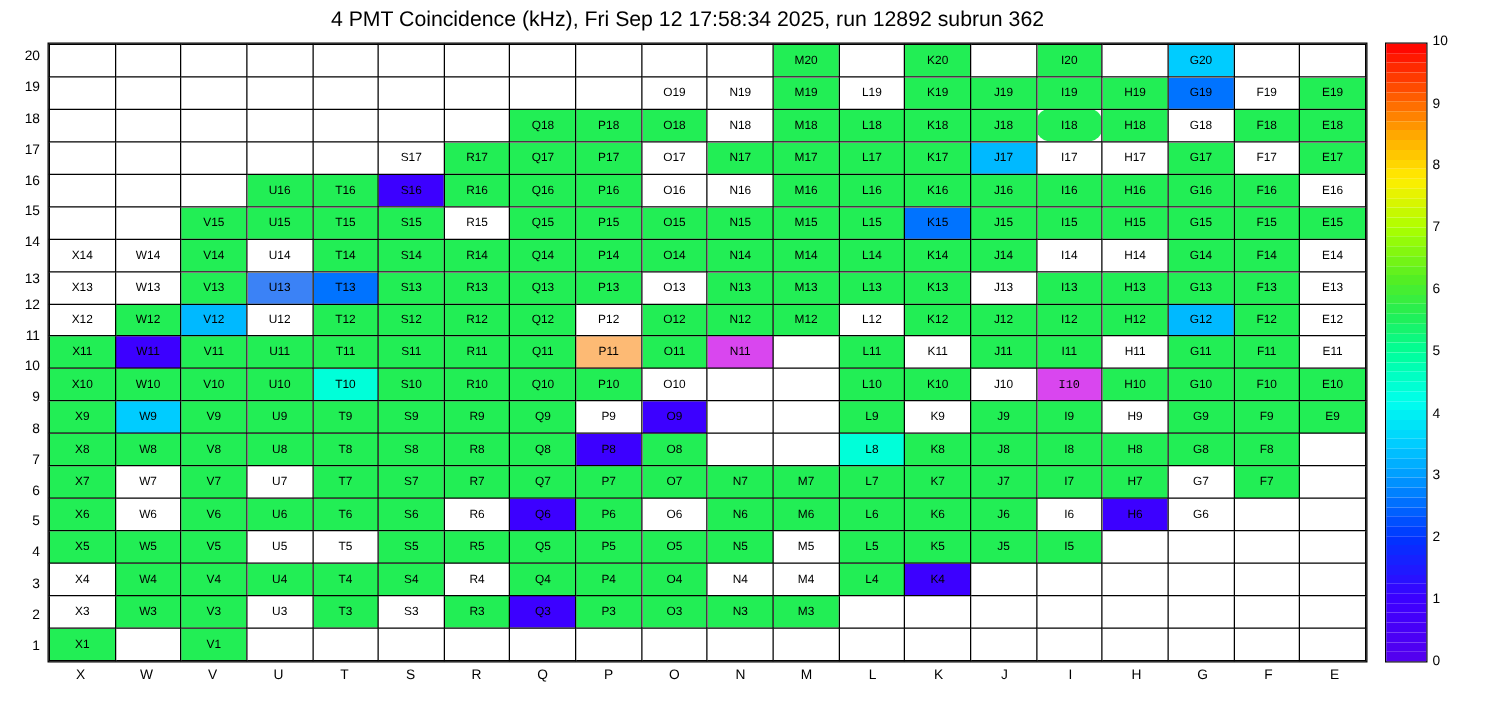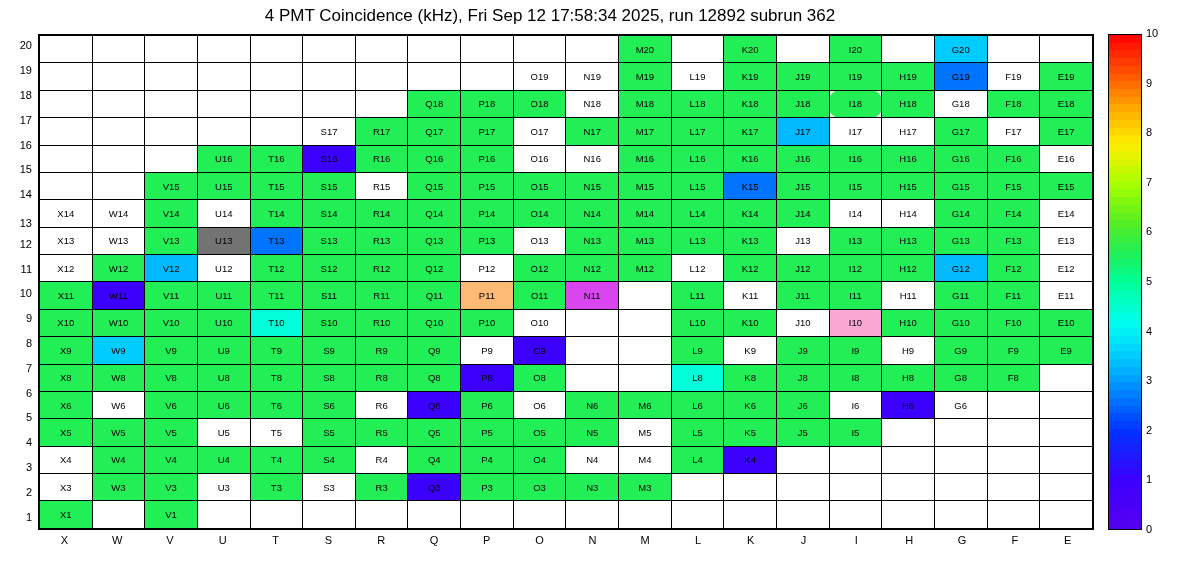--- a/index.html
+++ b/index.html
@@ -226,21 +226,21 @@
             <td style="background: rgb(255, 255, 255);">I14</td>
             <td style="background: rgb(255, 255, 255);">H14</td>
             <td style="background: rgb(34, 238, 85);">G14</td>
             <td style="background: rgb(34, 238, 85);">F14</td>
             <td style="background: rgb(255, 255, 255);">E14</td>
           </tr>
           <tr>
             <td style="background: rgb(255, 255, 255);">X13</td>
             <td style="background: rgb(255, 255, 255);">W13</td>
             <td style="background: rgb(34, 238, 85);">V13</td>
-            <td style="background: #737373;">U13</td>
+            <td style="background: #3b82f6;">U13</td>
             <td style="background: rgb(0, 115, 255);">T13</td>
             <td style="background: rgb(34, 238, 85);">S13</td>
             <td style="background: rgb(34, 238, 85);">R13</td>
             <td style="background: rgb(34, 238, 85);">Q13</td>
             <td style="background: rgb(34, 238, 85);">P13</td>
             <td style="background: rgb(255, 255, 255);">O13</td>
             <td style="background: rgb(34, 238, 85);">N13</td>
             <td style="background: rgb(34, 238, 85);">M13</td>
             <td style="background: rgb(34, 238, 85);">L13</td>
             <td style="background: rgb(34, 238, 85);">K13</td>
@@ -304,21 +304,21 @@
             <td style="background: rgb(34, 238, 85);">S10</td>
             <td style="background: rgb(34, 238, 85);">R10</td>
             <td style="background: rgb(34, 238, 85);">Q10</td>
             <td style="background: rgb(34, 238, 85);">P10</td>
             <td style="background: rgb(255, 255, 255);">O10</td>
             <td style="background: rgb(255, 255, 255);"></td>
             <td style="background: rgb(255, 255, 255);"></td>
             <td style="background: rgb(34, 238, 85);">L10</td>
             <td style="background: rgb(34, 238, 85);">K10</td>
             <td style="background: rgb(255, 255, 255);">J10</td>
-            <td style="background: #f9a8d4;">I10</td>
+            <td style="background: #d946ef; font-family: Liberation Mono, monospace;">I10</td>
             <td style="background: rgb(34, 238, 85);">H10</td>
             <td style="background: rgb(34, 238, 85);">G10</td>
             <td style="background: rgb(34, 238, 85);">F10</td>
             <td style="background: rgb(34, 238, 85);">E10</td>
           </tr>
           <tr>
             <td style="background: rgb(34, 238, 85);">X9</td>
             <td style="background: rgb(0, 204, 255);">W9</td>
             <td style="background: rgb(34, 238, 85);">V9</td>
             <td style="background: rgb(34, 238, 85);">U9</td>
@@ -352,20 +352,42 @@
             <td style="background: rgb(34, 238, 85);">O8</td>
             <td style="background: rgb(255, 255, 255);"></td>
             <td style="background: rgb(255, 255, 255);"></td>
             <td style="background: rgb(0, 255, 217);">L8</td>
             <td style="background: rgb(34, 238, 85);">K8</td>
             <td style="background: rgb(34, 238, 85);">J8</td>
             <td style="background: rgb(34, 238, 85);">I8</td>
             <td style="background: rgb(34, 238, 85);">H8</td>
             <td style="background: rgb(34, 238, 85);">G8</td>
             <td style="background: rgb(34, 238, 85);">F8</td>
+            <td style="background: rgb(255, 255, 255);"></td>
+          </tr>
+          <tr>
+            <td style="background: rgb(34, 238, 85);">X7</td>
+            <td style="background: rgb(255, 255, 255);">W7</td>
+            <td style="background: rgb(34, 238, 85);">V7</td>
+            <td style="background: rgb(255, 255, 255);">U7</td>
+            <td style="background: rgb(34, 238, 85);">T7</td>
+            <td style="background: rgb(34, 238, 85);">S7</td>
+            <td style="background: rgb(34, 238, 85);">R7</td>
+            <td style="background: rgb(34, 238, 85);">Q7</td>
+            <td style="background: rgb(34, 238, 85);">P7</td>
+            <td style="background: rgb(34, 238, 85);">O7</td>
+            <td style="background: rgb(34, 238, 85);">N7</td>
+            <td style="background: rgb(34, 238, 85);">M7</td>
+            <td style="background: rgb(34, 238, 85);">L7</td>
+            <td style="background: rgb(34, 238, 85);">K7</td>
+            <td style="background: rgb(34, 238, 85);">J7</td>
+            <td style="background: rgb(34, 238, 85);">I7</td>
+            <td style="background: rgb(34, 238, 85);">H7</td>
+            <td style="background: rgb(255, 255, 255);">G7</td>
+            <td style="background: rgb(34, 238, 85);">F7</td>
             <td style="background: rgb(255, 255, 255);"></td>
           </tr>
           <tr>
             <td style="background: rgb(34, 238, 85);">X6</td>
             <td style="background: rgb(255, 255, 255);">W6</td>
             <td style="background: rgb(34, 238, 85);">V6</td>
             <td style="background: rgb(34, 238, 85);">U6</td>
             <td style="background: rgb(34, 238, 85);">T6</td>
             <td style="background: rgb(34, 238, 85);">S6</td>
             <td style="background: rgb(255, 255, 255);">R6</td>

